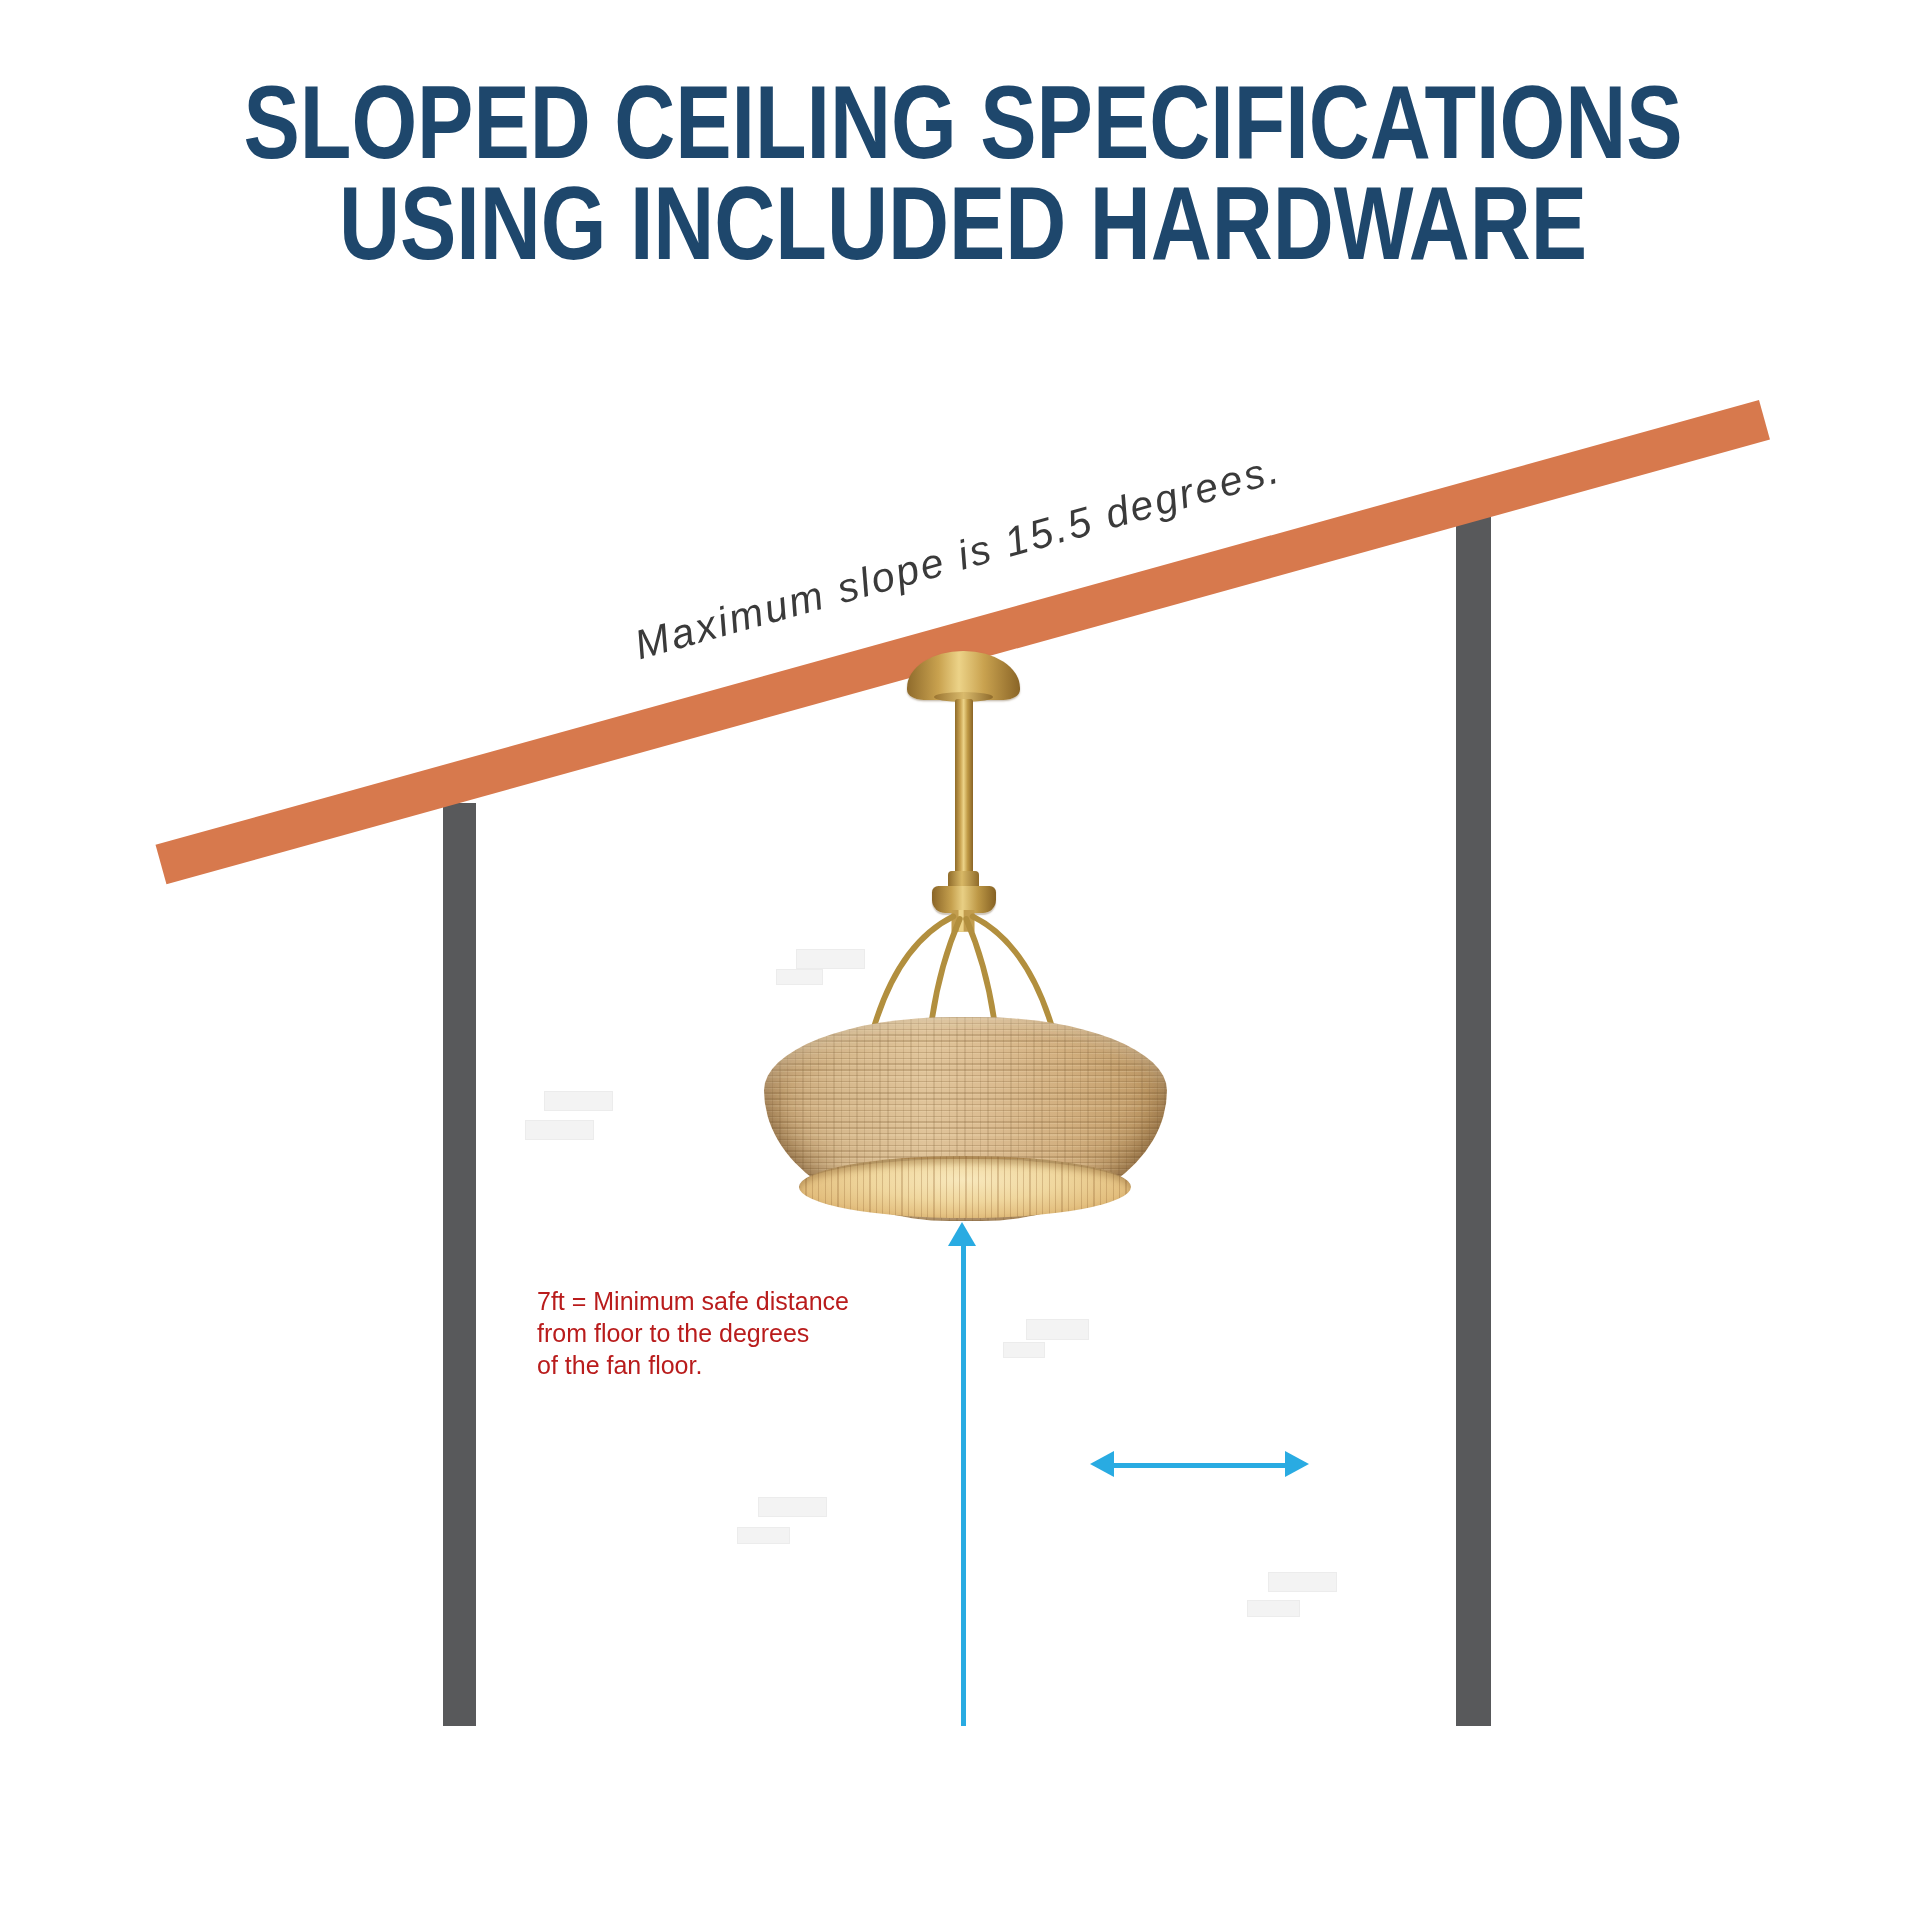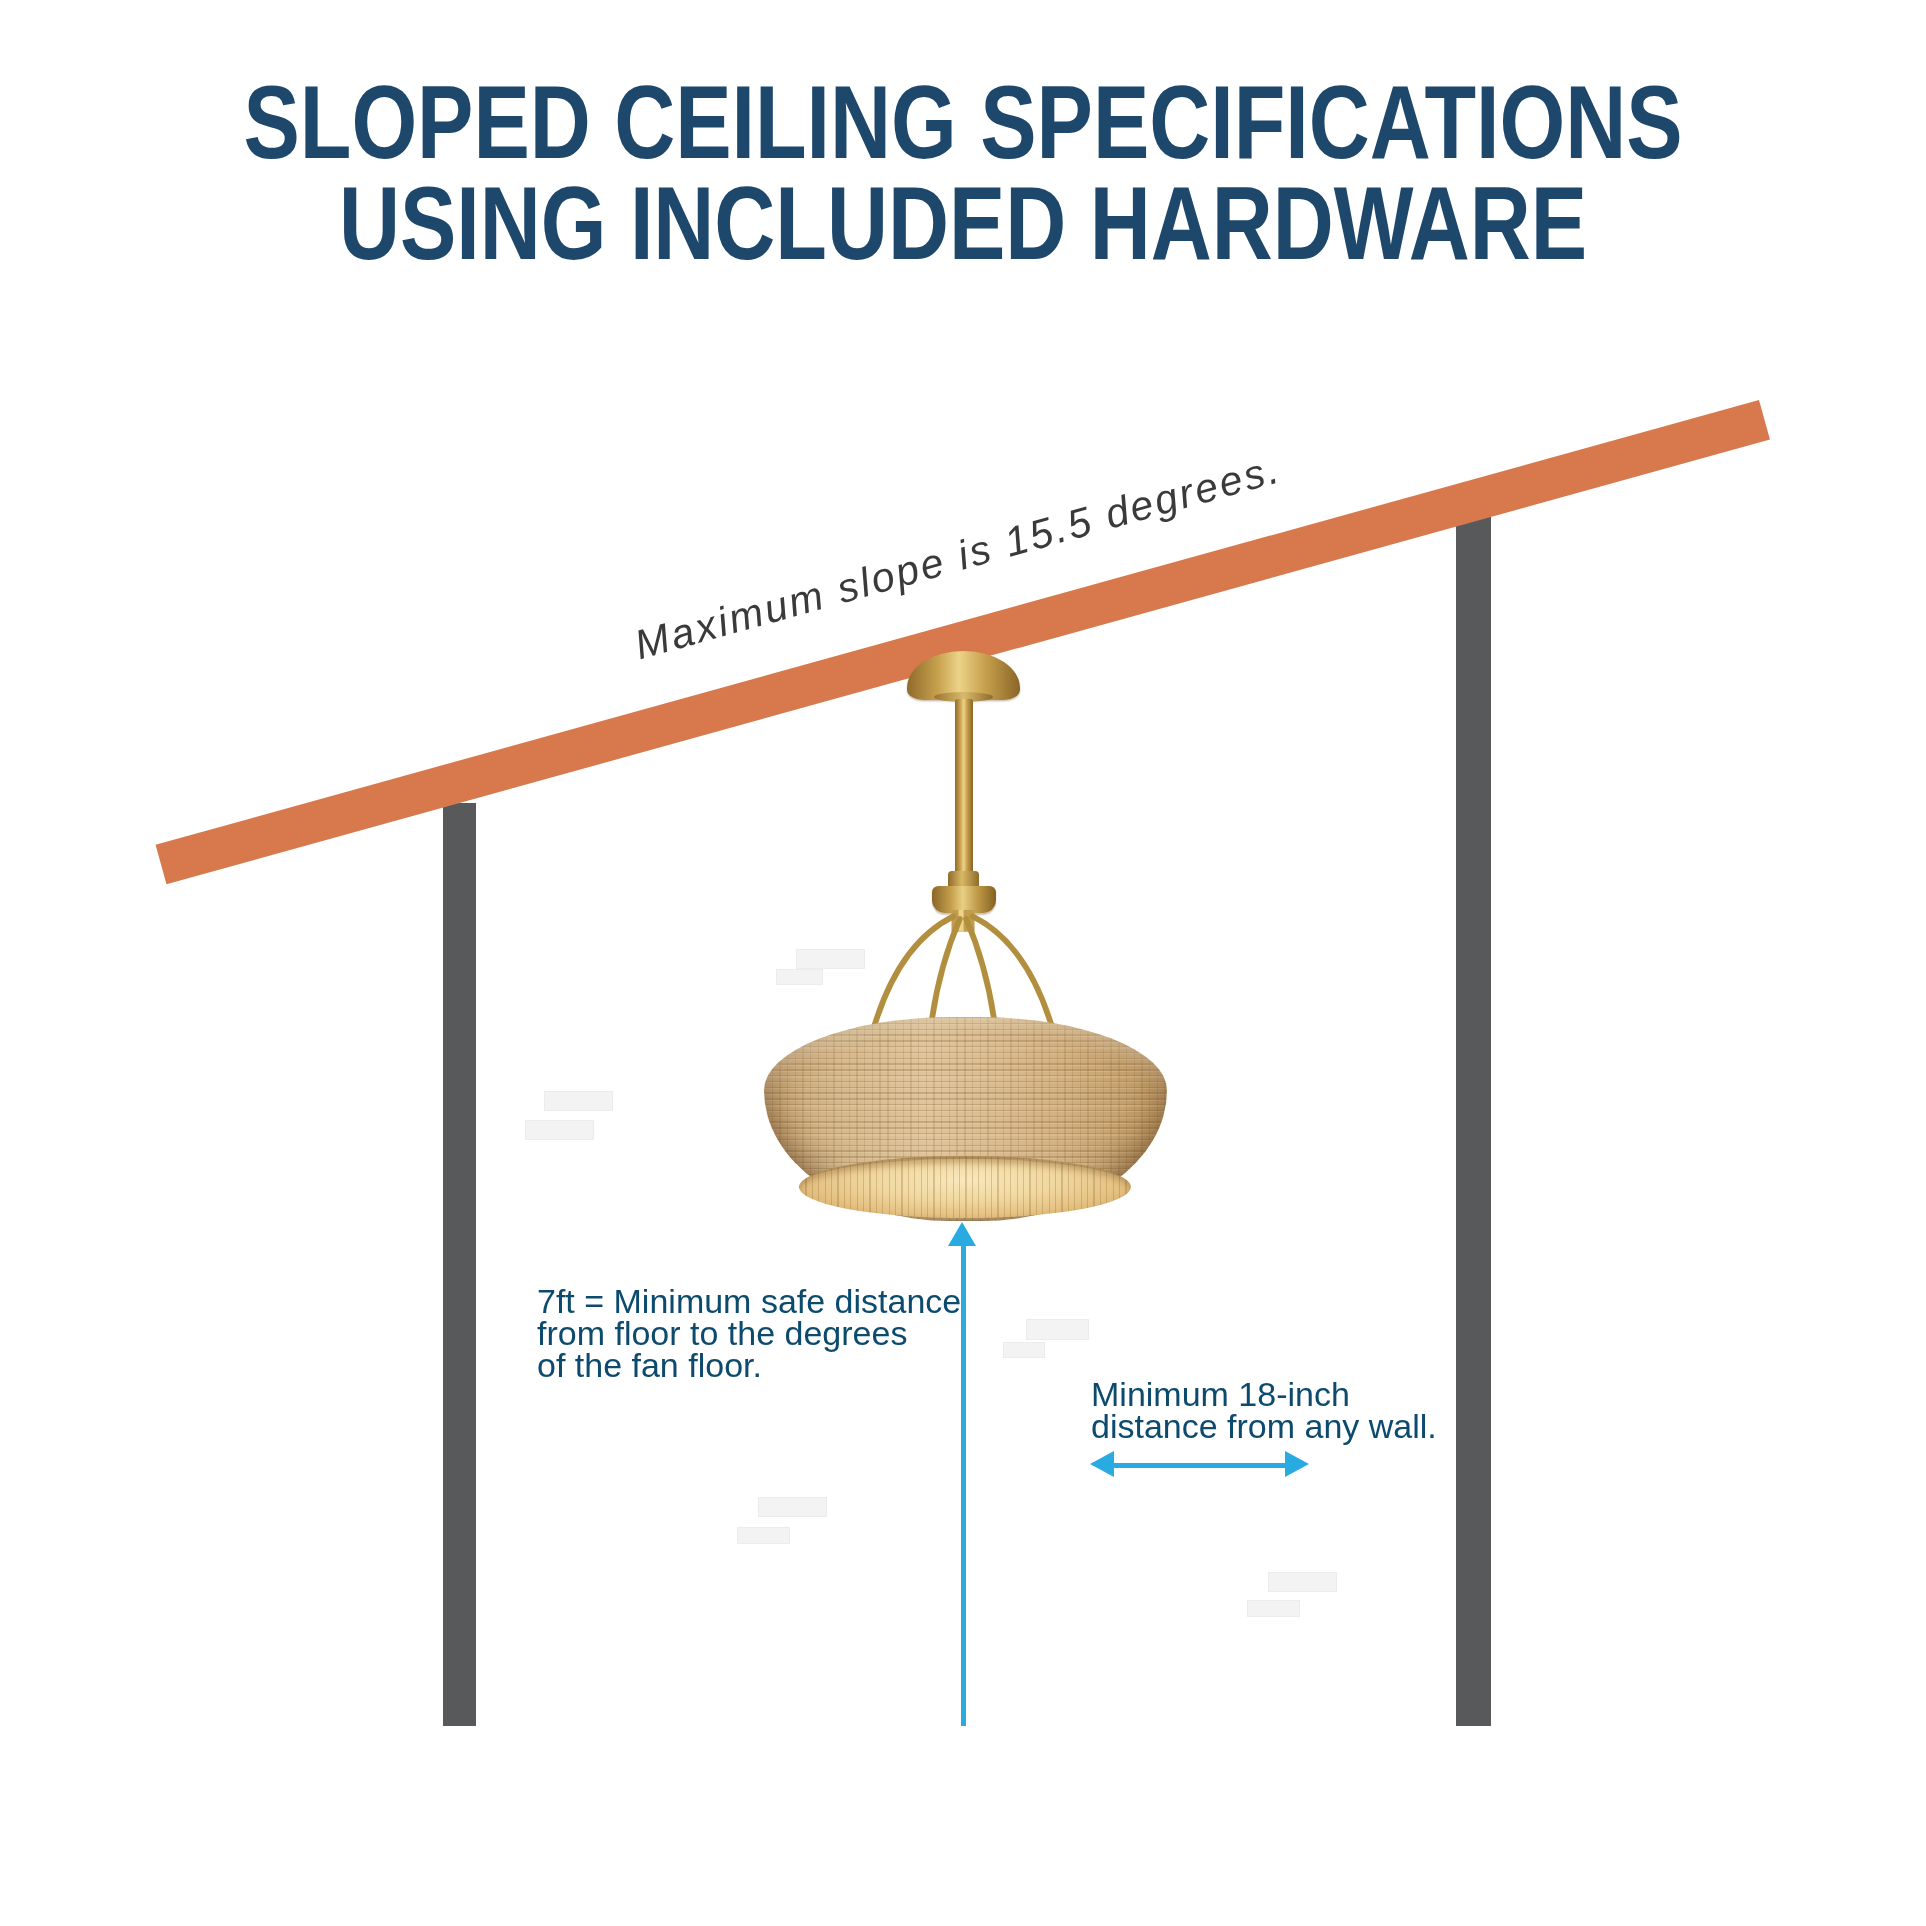--- a/index.html
+++ b/index.html
@@ -87,21 +87,21 @@
   .arrow-shaft-h{position:absolute;left:1113px;top:1463px;width:173px;height:4.5px;background:#29abe2;}
   .arrow-head-left{
     position:absolute;left:1090px;top:1451px;width:0;height:0;
     border-top:13.5px solid transparent;border-bottom:13.5px solid transparent;border-right:24.4px solid #29abe2;
   }
   .arrow-head-right{
     position:absolute;left:1285px;top:1451px;width:0;height:0;
     border-top:13.5px solid transparent;border-bottom:13.5px solid transparent;border-left:24.4px solid #29abe2;
   }
   
-  .note{position:absolute;color:#0c4a6e;font-size:34px;line-height:32px;white-space:nowrap;}
+  .note{position:absolute;color:#b91c1c;font-size:25px;line-height:32px;white-space:nowrap;}
   .note-floor{left:537px;top:1285px;}
   .note-wall{left:1091px;top:1378px;}
   
   .ghost{position:absolute;background:rgba(190,190,190,0.18);border:0.6px solid rgba(190,190,190,0.12);}
 </style>
 </head>
 <body>
 
 <div class="canvas">
 
@@ -158,19 +158,15 @@
     <div class="arrow-shaft-h"></div>
     <div class="arrow-head-right"></div>
   </div>
 
   <div class="note note-floor">
     <div>7ft = Minimum safe distance</div>
     <div>from floor to the degrees</div>
     <div>of the fan floor.</div>
   </div>
 
-  <div class="note note-wall">
-    <div>Minimum 18-inch</div>
-    <div>distance from any wall.</div>
-  </div>
 
 </div>
 
 
 </body></html>

